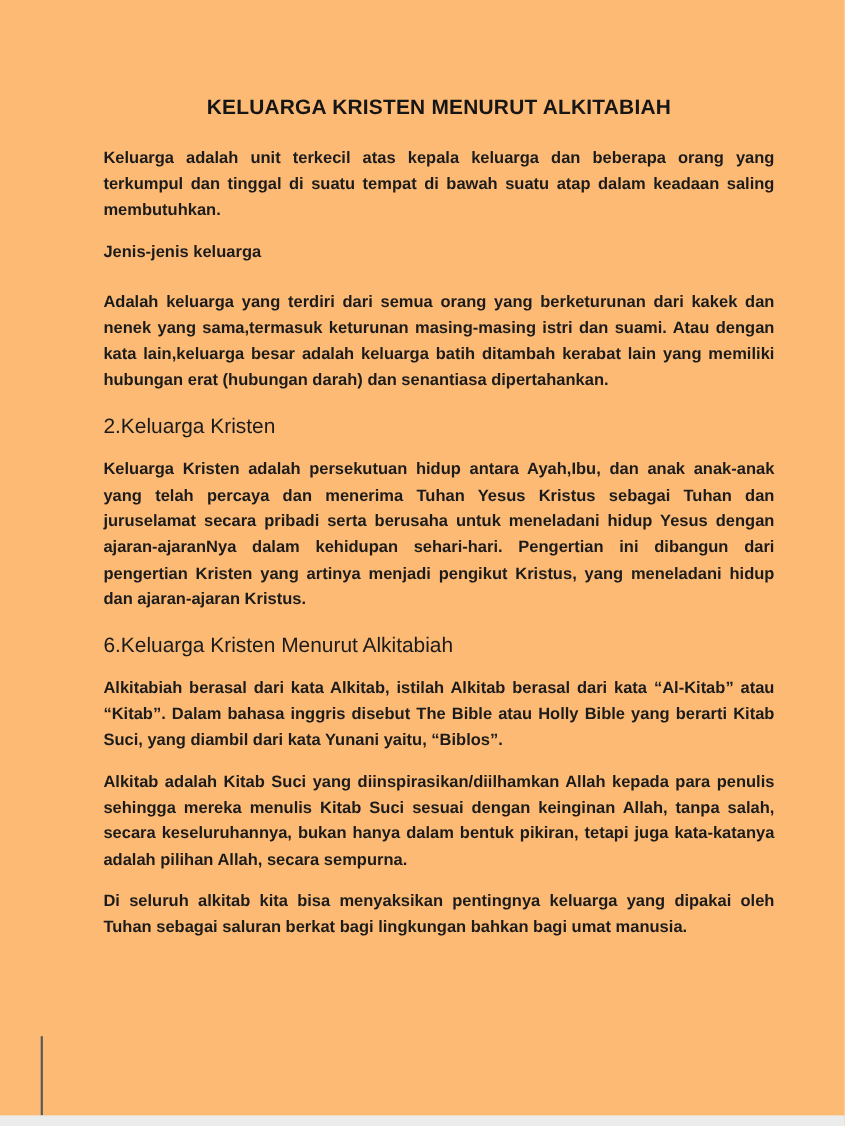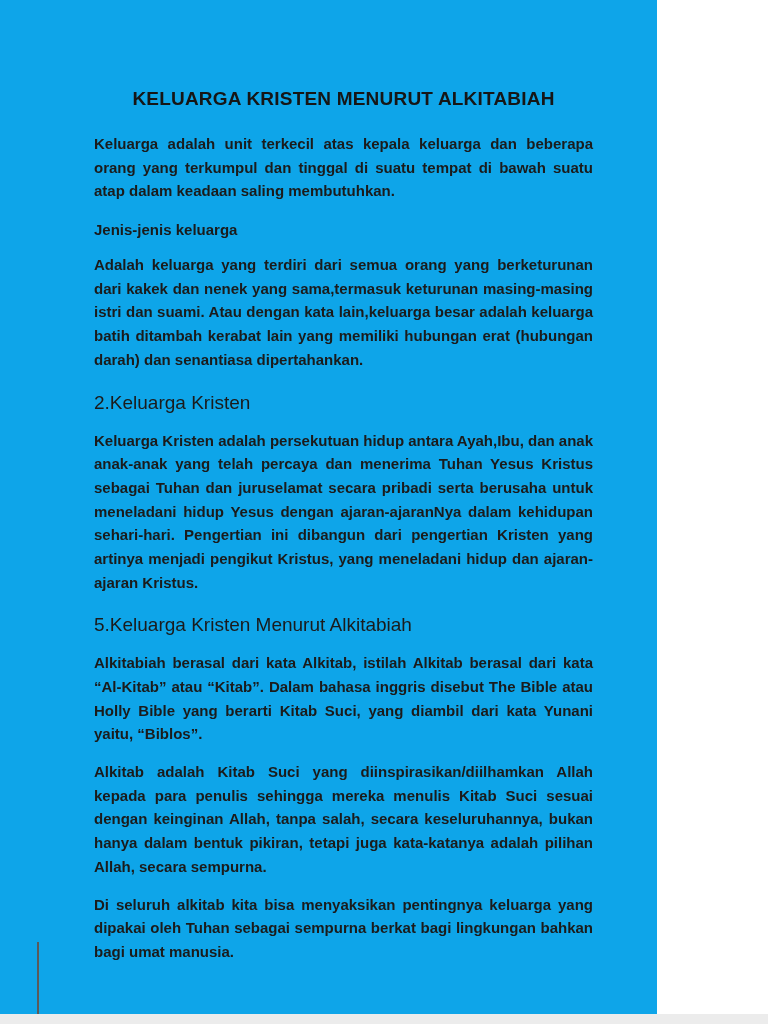--- a/index.html
+++ b/index.html
@@ -10,24 +10,24 @@
   body {
     width: 768px;
     height: 1024px;
     position: relative;
     overflow: hidden;
     font-family: "Liberation Sans", "DejaVu Sans", sans-serif;
     color: #1b1b1b;
   }
   .page {
     box-sizing: border-box;
-    width: 657px;
+    width: 768px;
     height: 1024px;
     padding: 88px 64px 0 94px;
-    background: #0ea5e9;
+    background: #fdba74;
   }
   .doc-title {
     text-align: center;
     font-size: 19px;
     font-weight: 700;
     letter-spacing: 0.2px;
     color: #161616;
     margin: 0 0 22px 0;
   }
   .section-heading {
@@ -41,21 +41,21 @@
     font-weight: 600;
     line-height: 1.58;
     text-align: justify;
     color: #1b1b1b;
     margin: 0 0 14px 0;
   }
   .subheading {
     font-size: 15px;
     font-weight: 700;
     color: #1b1b1b;
-    margin: 18px 0 15px 0;
+    margin: 18px 0 25px 0;
   }
   .list-label {
     font-size: 15px;
     font-weight: 600;
     color: #1b1b1b;
     margin: 16px 0 14px 0;
   }
   .scan-strip {
     position: absolute;
     left: 0;
@@ -87,24 +87,24 @@
 
 
 
 
   <p class="para">Adalah keluarga yang terdiri dari semua orang yang berketurunan dari kakek dan nenek yang sama,termasuk keturunan masing-masing istri dan suami. Atau dengan kata lain,keluarga besar adalah keluarga batih ditambah kerabat lain yang memiliki hubungan erat (hubungan darah) dan senantiasa dipertahankan.</p>
 
   <h2 class="section-heading">2.Keluarga Kristen</h2>
 
   <p class="para">Keluarga Kristen adalah persekutuan hidup antara Ayah,Ibu, dan anak anak-anak yang telah percaya dan menerima Tuhan Yesus Kristus sebagai Tuhan dan juruselamat secara pribadi serta berusaha untuk meneladani hidup Yesus dengan ajaran-ajaranNya dalam kehidupan sehari-hari. Pengertian ini dibangun dari pengertian Kristen yang artinya menjadi pengikut Kristus, yang meneladani hidup dan ajaran-ajaran Kristus.</p>
 
-  <h2 class="section-heading">5.Keluarga Kristen Menurut Alkitabiah</h2>
+  <h2 class="section-heading">6.Keluarga Kristen Menurut Alkitabiah</h2>
 
   <p class="para">Alkitabiah berasal dari kata Alkitab, istilah Alkitab berasal dari kata “Al-Kitab” atau “Kitab”. Dalam bahasa inggris disebut The Bible atau Holly Bible yang berarti Kitab Suci, yang diambil dari kata Yunani yaitu, “Biblos”.</p>
 
   <p class="para">Alkitab adalah Kitab Suci yang diinspirasikan/diilhamkan Allah kepada para penulis sehingga mereka menulis Kitab Suci sesuai dengan keinginan Allah, tanpa salah, secara keseluruhannya, bukan hanya dalam bentuk pikiran, tetapi juga kata-katanya adalah pilihan Allah, secara sempurna.</p>
 
-  <p class="para">Di seluruh alkitab kita bisa menyaksikan pentingnya keluarga yang dipakai oleh Tuhan sebagai sempurna berkat bagi lingkungan bahkan bagi umat manusia.</p>
+  <p class="para">Di seluruh alkitab kita bisa menyaksikan pentingnya keluarga yang dipakai oleh Tuhan sebagai saluran berkat bagi lingkungan bahkan bagi umat manusia.</p>
 
 </div>
 
 <div class="scan-line"></div>
 <div class="scan-strip"></div>
 
 </body></html>

